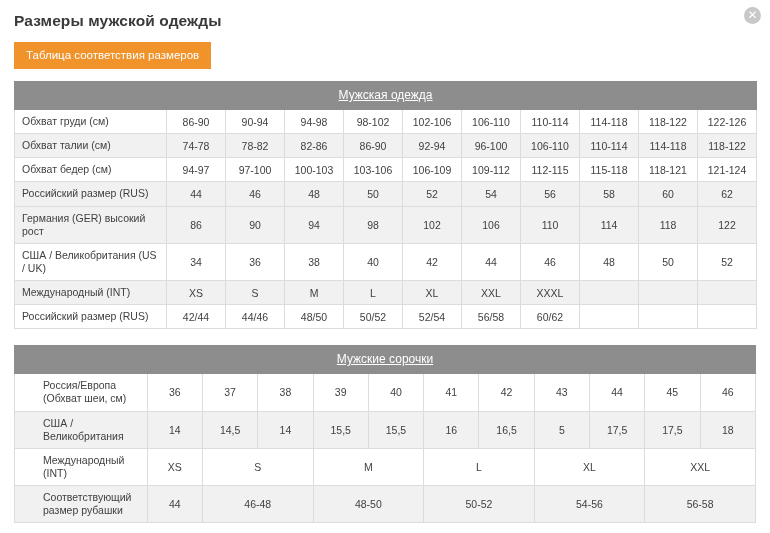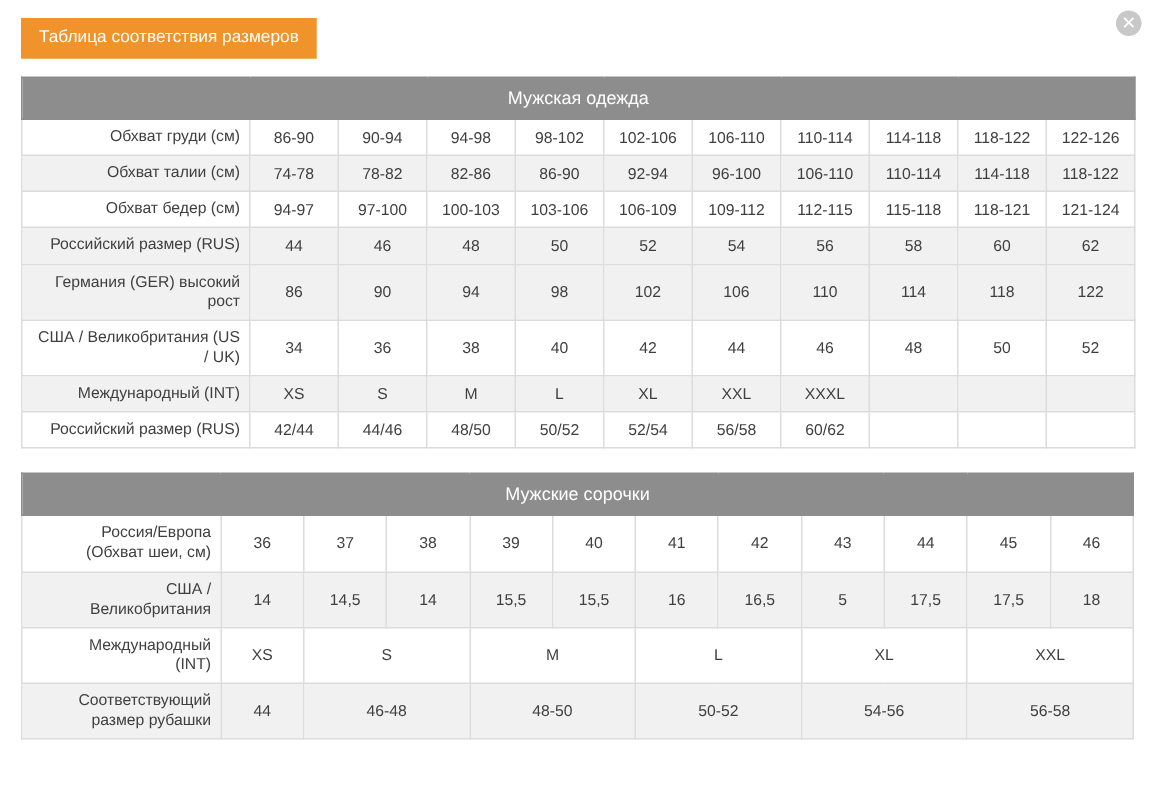--- a/index.html
+++ b/index.html
@@ -66,47 +66,49 @@
     table-layout: fixed;
   }
   .section-head th {
     background: #8d8d8d;
     color: #ffffff;
     font-size: 12px;
     font-weight: normal;
     text-align: center;
     padding: 6px 0 7px 0;
     border: 1px solid #8d8d8d;
+    text-decoration: underline;
   }
   td {
     border: 1px solid #dcdcdc;
     font-size: 10.5px;
     padding: 5px 6px;
     text-align: center;
     color: #3f3f3f;
     height: 22px;
     overflow: hidden;
   }
   td.label {
-    text-align: right;
+    text-align: left;
     padding-left: 7px;
     line-height: 1.25;
   }
   tr.grey td { background: #f1f1f1; }
   tr.white td { background: #ffffff; }
   .spacer { height: 16px; }
   .t2 td.label { width: 132px; padding-left: 28px; }
 </style>
 </head>
 <body>
 
 <div class="page">
 
   <div class="close-btn">✕</div>
 
+  <div class="title">Размеры мужской одежды</div>
 
   <div class="tabs">
     <div class="tab active">Таблица соответствия размеров</div>
   </div>
 
   <div class="tables">
 
     <table class="t1">
       <colgroup>
         <col style="width:152px">

